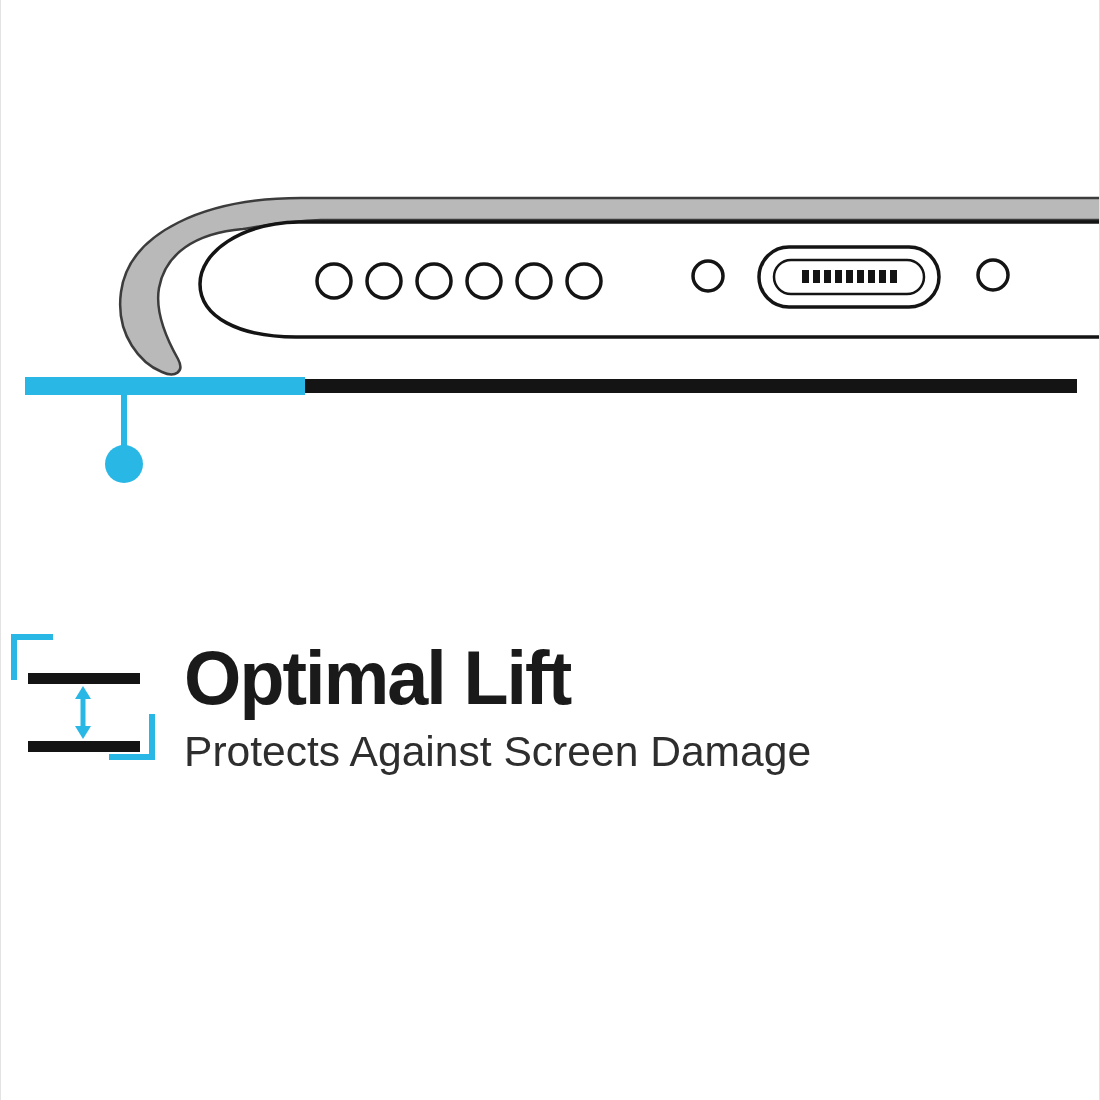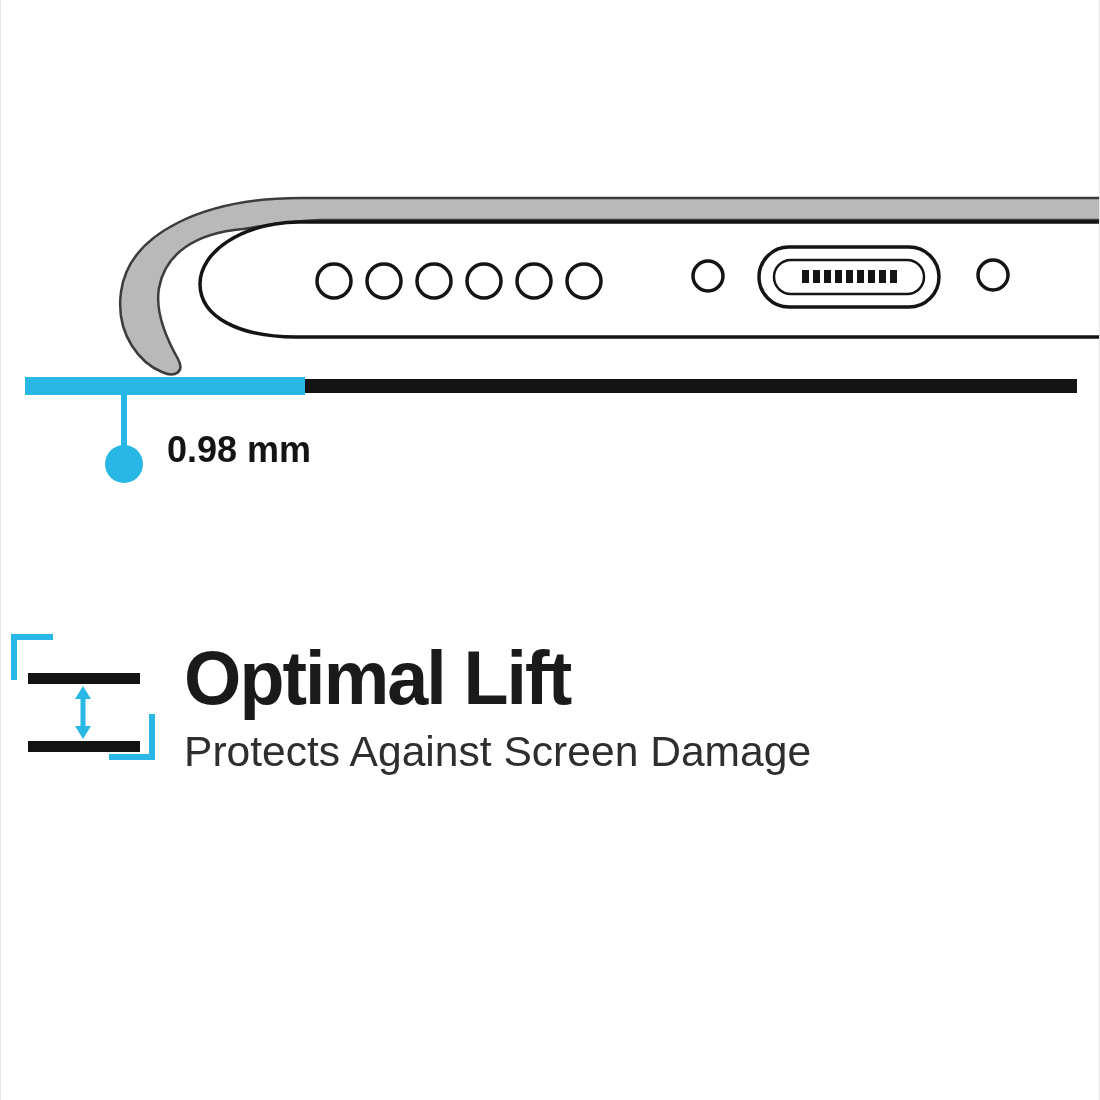--- a/index.html
+++ b/index.html
@@ -98,19 +98,18 @@
       <rect class="icon-bar" x="27" y="673" width="112" height="11"></rect>
       <rect class="icon-bar" x="27" y="741" width="112" height="11"></rect>
       <g>
         <line stroke-width="5" x1="82" y1="697" x2="82" y2="728" stroke="#29b8e5"></line>
         <polygon points="82,686 74,699 90,699" fill="#29b8e5"></polygon>
         <polygon points="82,739 74,726 90,726" fill="#29b8e5"></polygon>
       </g>
     </g>
   </svg>
 
-  <div class="label measure-label">0.98 mm</div>
 
   <div class="label feature-title">Optimal Lift</div>
 
   <div class="label feature-subtitle">Protects Against Screen Damage</div>
 
 </div>
 
 </body></html>

